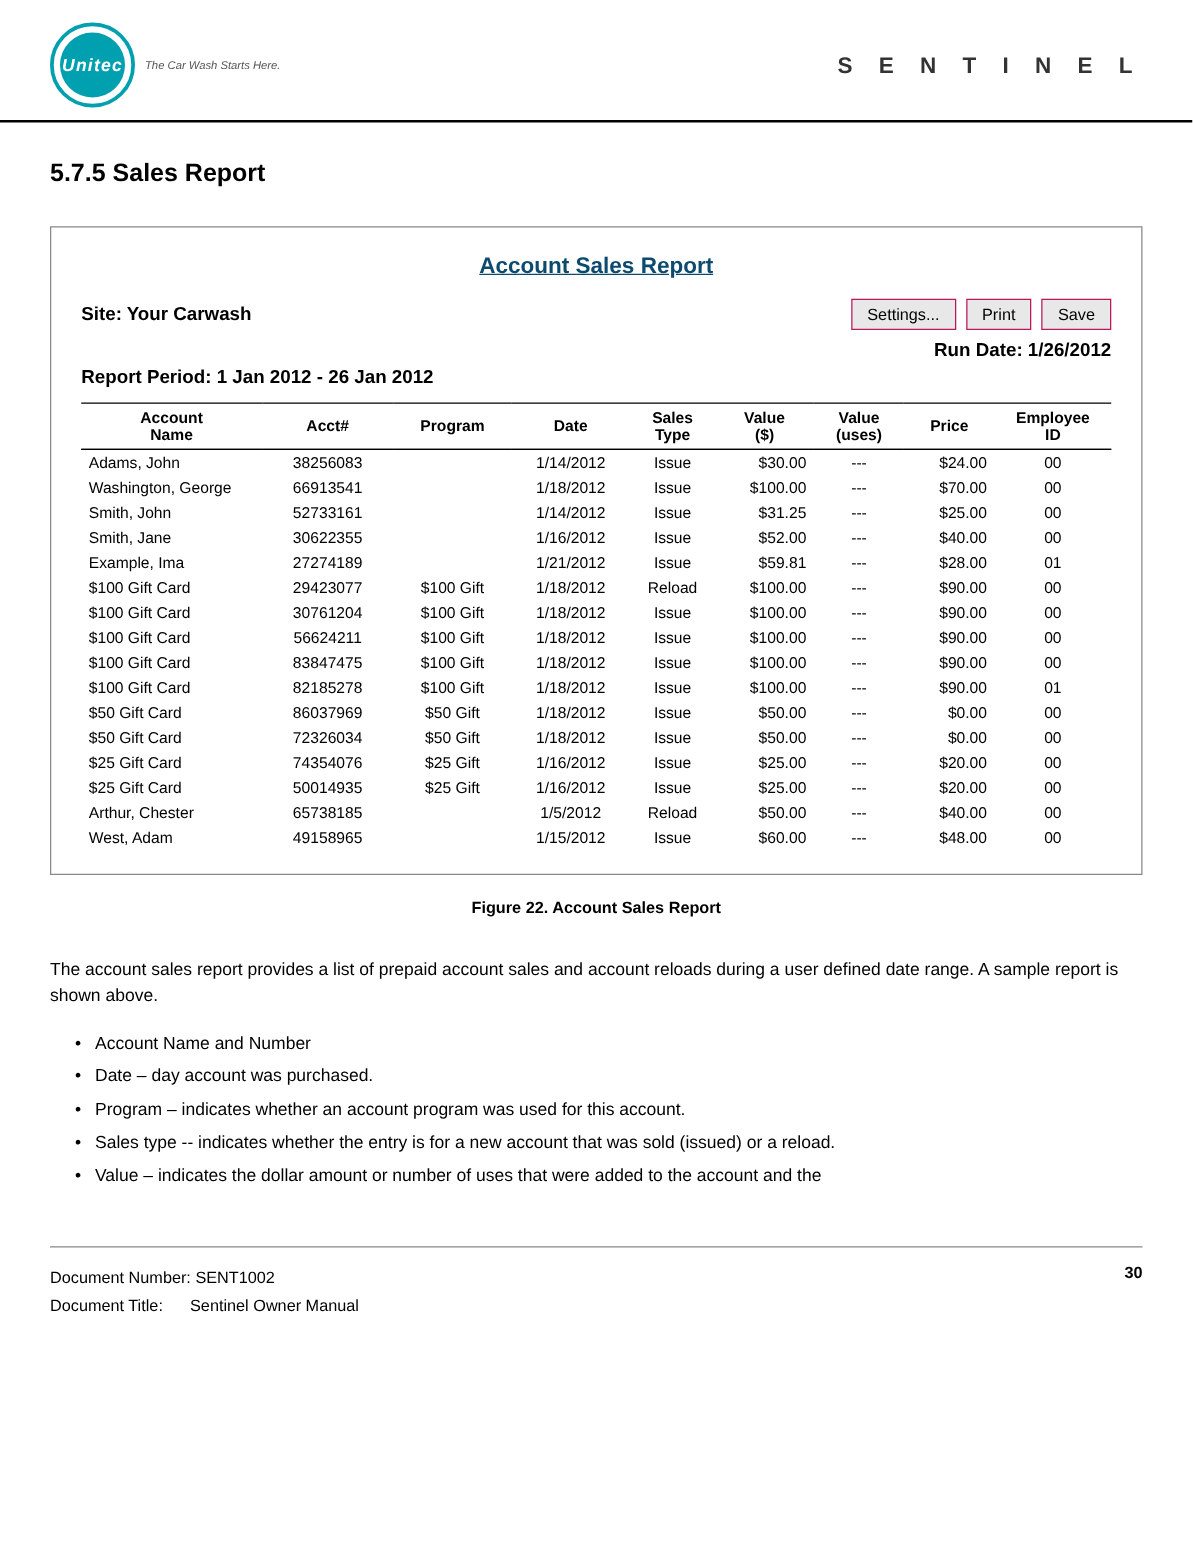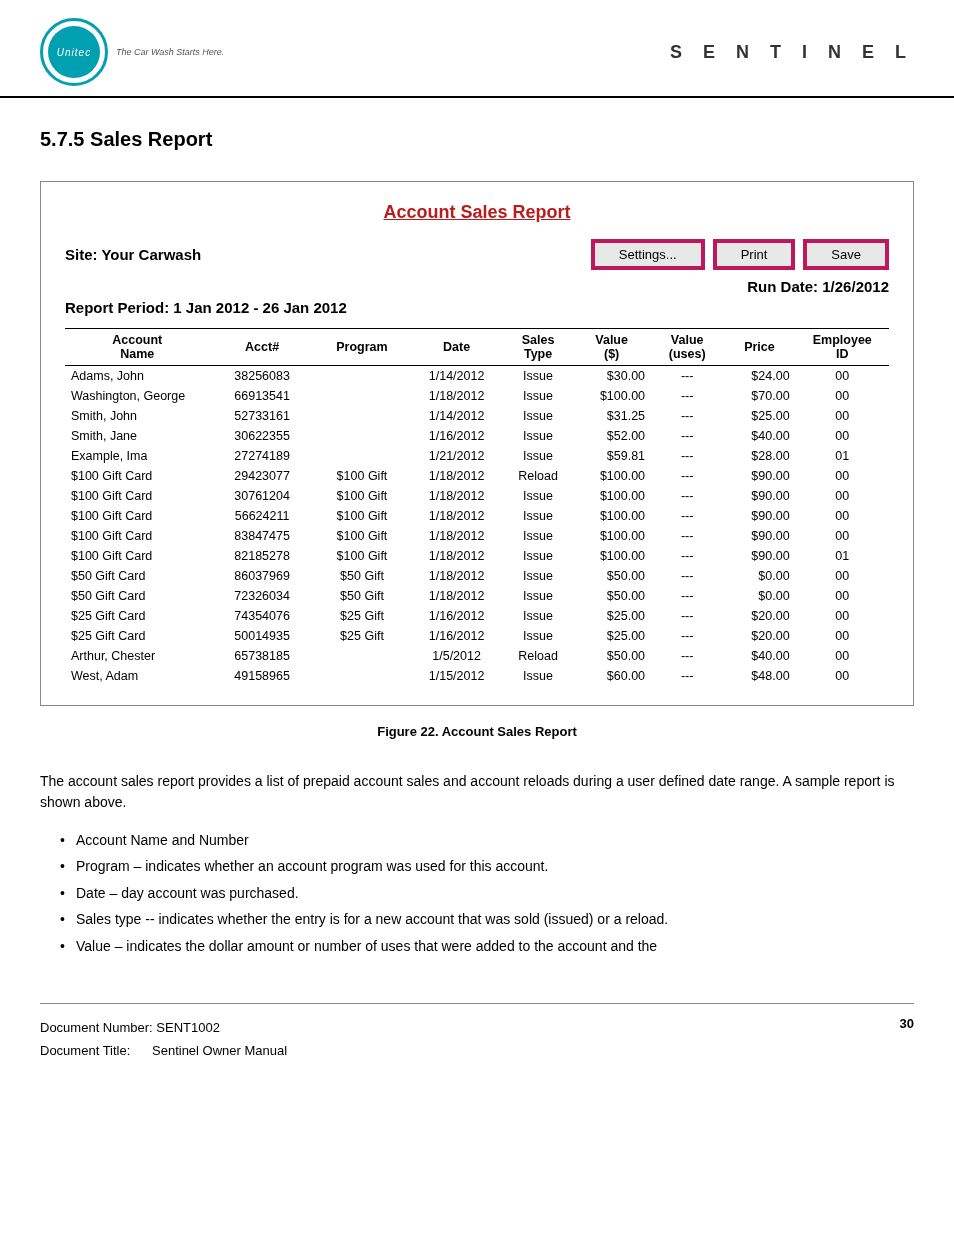--- a/index.html
+++ b/index.html
@@ -40,22 +40,22 @@
       background: #00a0b0;
       border-radius: 50%;
       width: 52px;
       height: 52px;
       display: flex;
       align-items: center;
       justify-content: center;
     }
     .logo-text-unitec {
       color: #fff;
-      font-size: 10px;
-      font-weight: normal;
+      font-size: 14px;
+      font-weight: bold;
       font-style: italic;
       letter-spacing: 1px;
     }
     .logo-tagline {
       font-size: 9px;
       color: #555;
       margin-left: 8px;
       font-style: italic;
     }
     .sentinel-brand {
@@ -83,41 +83,41 @@
       padding: 20px 24px;
       margin-bottom: 18px;
     }
 
     .report-title {
       text-align: center;
       font-size: 18px;
       font-weight: bold;
       text-decoration: underline;
       margin-bottom: 16px;
-      color: #b91c1c;
+      color: #0c4a6e;
     }
 
     .report-header-row {
       display: flex;
       justify-content: space-between;
       align-items: center;
       margin-bottom: 8px;
     }
     .site-name {
       font-size: 15px;
       font-weight: bold;
     }
     .report-buttons {
       display: flex;
       gap: 8px;
     }
     .report-btn {
-      border: 4px solid #be185d;
+      border: 1px solid #be185d;
       background: #e8e8e8;
-      padding: 4px 24px;
+      padding: 4px 12px;
       font-size: 13px;
       cursor: pointer;
       min-width: 52px;
       text-align: center;
     }
 
     .run-date {
       font-size: 15px;
       font-weight: bold;
       margin-bottom: 4px;
@@ -450,22 +450,22 @@
     </table>
 
   </div>
 
   <div class="figure-caption">Figure 22. Account Sales Report</div>
 
   <p class="body-text">The account sales report provides a list of prepaid account sales and account reloads during a user defined date range. A sample report is shown above.</p>
 
   <ul class="bullet-list" id="bullet-list">
   <li>Account Name and Number</li>
+      <li>Date – day account was purchased.</li>
       <li>Program – indicates whether an account program was used for this account.</li>
-      <li>Date – day account was purchased.</li>
       <li>Sales type -- indicates whether the entry is for a new account that was sold  (issued) or a reload.</li>
       <li>Value – indicates the dollar amount or number of uses that were added to the account and the</li>
     </ul>
 
 </div>
 
 <div class="footer">
   <div class="footer-left">
     <div>Document Number: SENT1002</div>
     <div>

